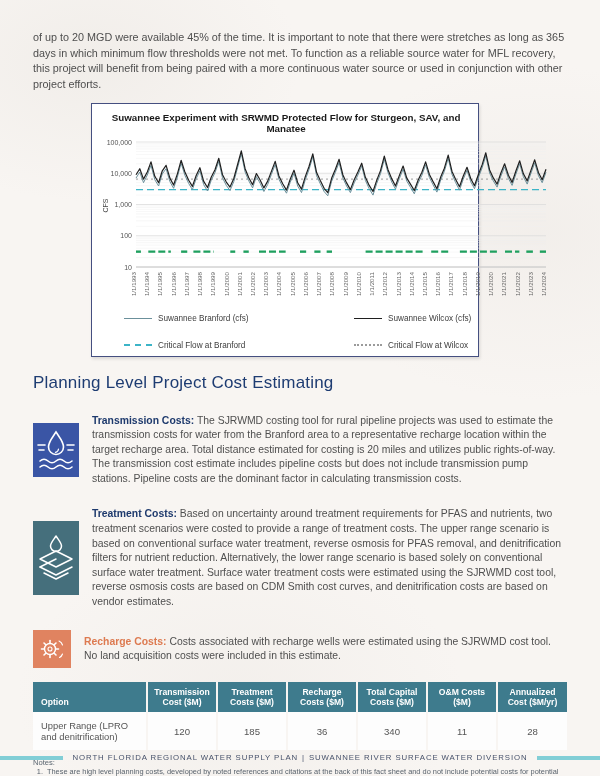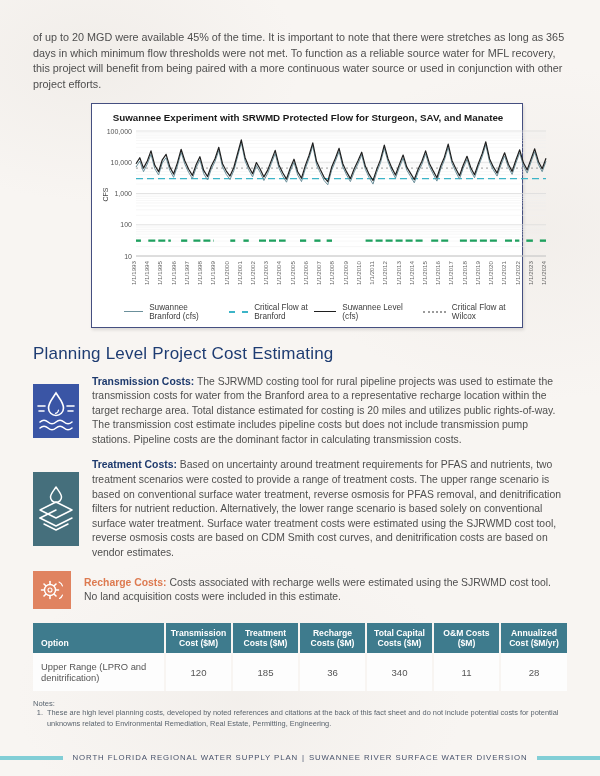--- a/index.html
+++ b/index.html
@@ -11,50 +11,50 @@
       radial-gradient(ellipse 350px 240px at 90% 30%, rgba(222,216,210,.22), transparent 70%),
       radial-gradient(ellipse 320px 220px at 40% 90%, rgba(222,216,210,.2), transparent 70%),
       #f8f5f2;
     color:#4f4f4f; overflow:hidden; position:relative;
   }
   .page { padding:30px 33px 0 33px; }
   .intro { font-size:10.8px; line-height:1.45; color:#4e4e4e; }
 
   
   .chart-panel {
-    margin:10px 0 0 58px; width:432px; background:#ffffff;
+    margin:10px 0 0 58px; width:388px; background:#ffffff;
     border:1px solid #454f80; padding:6px 6px 4px 8px;
     box-shadow:1px 2px 3px rgba(0,0,0,.12);
   }
   .chart-title { font-size:9.8px; font-weight:bold; color:#1a1a1a; text-align:center; margin:2px 0 3px 0; }
   .legend { display:flex; margin:1px 0 2px 24px; }
-  .legend .col { display:flex; flex-direction:row; gap:18px; }
+  .legend .col { display:flex; flex-direction:column; gap:18px; }
   .legend .col:first-child { width:230px; }
   .legend-item { display:flex; align-items:center; gap:6px; font-size:8.2px; color:#3c3c3c; }
   .legend-item .swatch { width:28px; display:inline-block; }
 
   
   .section-heading { margin-top:16px; font-size:17px; font-weight:normal; color:#1e3c72; letter-spacing:.2px; }
-  .cost-item { display:flex; gap:13px; margin-top:11px; align-items:center; }
+  .cost-item { display:flex; gap:13px; margin-top:21px; align-items:center; }
   .icon-box { flex:0 0 auto; display:flex; align-items:center; justify-content:center; }
   .icon-transmission { width:46px; height:54px; background:#3a55a5; }
   .icon-treatment   { width:46px; height:74px; background:#456f7c; }
   .icon-recharge    { width:38px; height:38px; background:#e08360; }
   .cost-text { font-size:10.4px; line-height:1.4; color:#4f4f4f; }
   .lead { font-weight:bold; }
   .lead-navy { color:#1e3a6d; }
   .lead-orange { color:#dd7a50; }
 
   
   table.costs { margin-top:14px; width:534px; border-collapse:collapse; table-layout:fixed; }
   table.costs th {
     background:#3e7b8d; color:#fff; font-size:8.6px; font-weight:bold;
     padding:5px 3px; text-align:center; vertical-align:bottom; border-left:2px solid #f8f5f2;
   }
-  table.costs th:first-child { text-align:left; padding-left:8px; border-left:none; width:132px; }
+  table.costs th:first-child { text-align:left; padding-left:8px; border-left:none; width:114px; }
   table.costs td {
     font-size:9.6px; color:#555; text-align:center; padding:8px 3px;
     border-left:2px solid #f8f5f2; background:#fdfdfd;
   }
   table.costs td:first-child { text-align:left; padding-left:8px; border-left:none; font-size:9.4px; }
   table.costs tr.alt td { background:#d9ecf3; }
 
   
   .notes { margin-top:8px; }
   .notes-label { font-size:7.6px; color:#5a6570; }
@@ -181,21 +181,21 @@
             <span>Suwannee Branford (cfs)</span>
           </div>
           <div class="legend-item">
             <span class="swatch" style="border-top: 2px dashed rgb(60, 180, 199);"></span>
             <span>Critical Flow at Branford</span>
           </div>
         </div>
         <div class="col">
           <div class="legend-item">
             <span class="swatch" style="border-top: 1.5px solid rgb(31, 31, 31);"></span>
-            <span>Suwannee Level (cfs)</span>
+            <span>Suwannee Wilcox (cfs)</span>
           </div>
           <div class="legend-item">
             <span class="swatch" style="border-top: 2px dotted rgb(155, 155, 155);"></span>
             <span>Critical Flow at Wilcox</span>
           </div>
         </div>
       </div>
   </div>
 
   <h1 class="section-heading">Planning Level Project Cost Estimating</h1>

